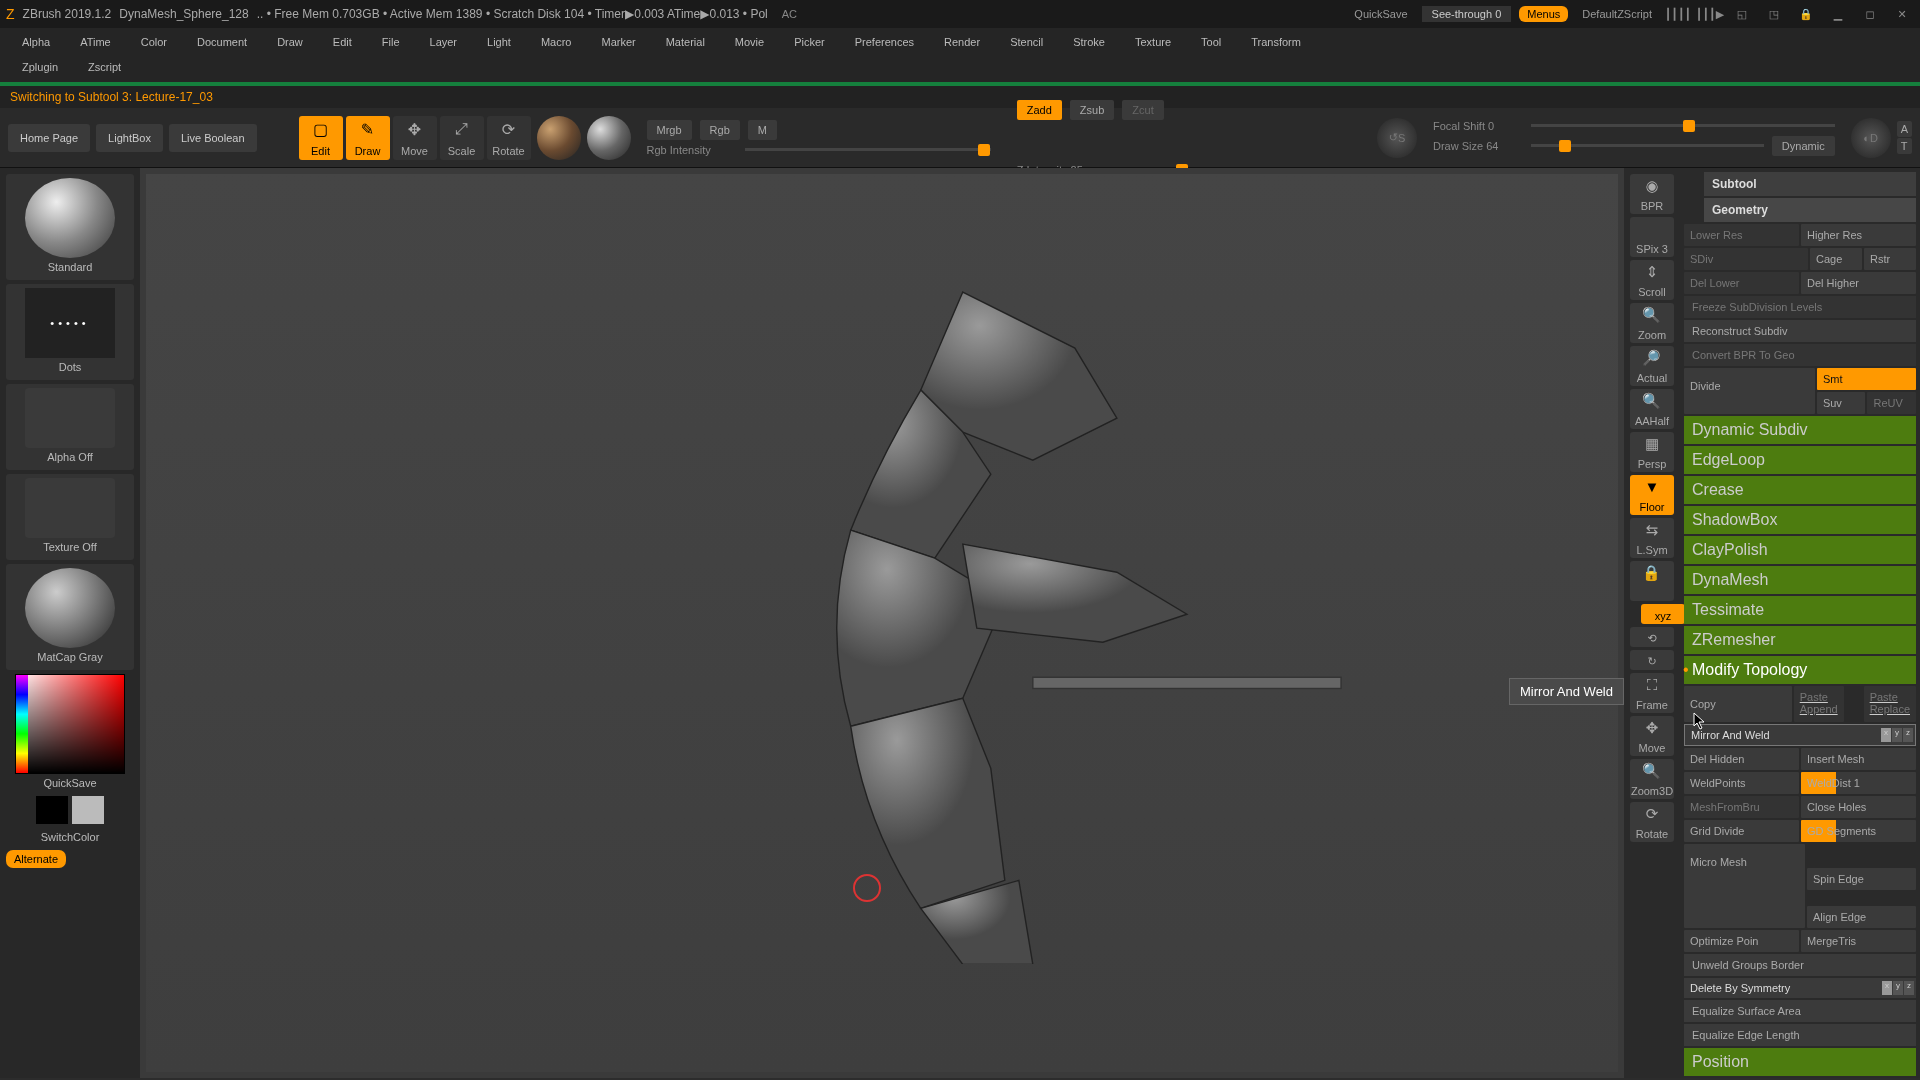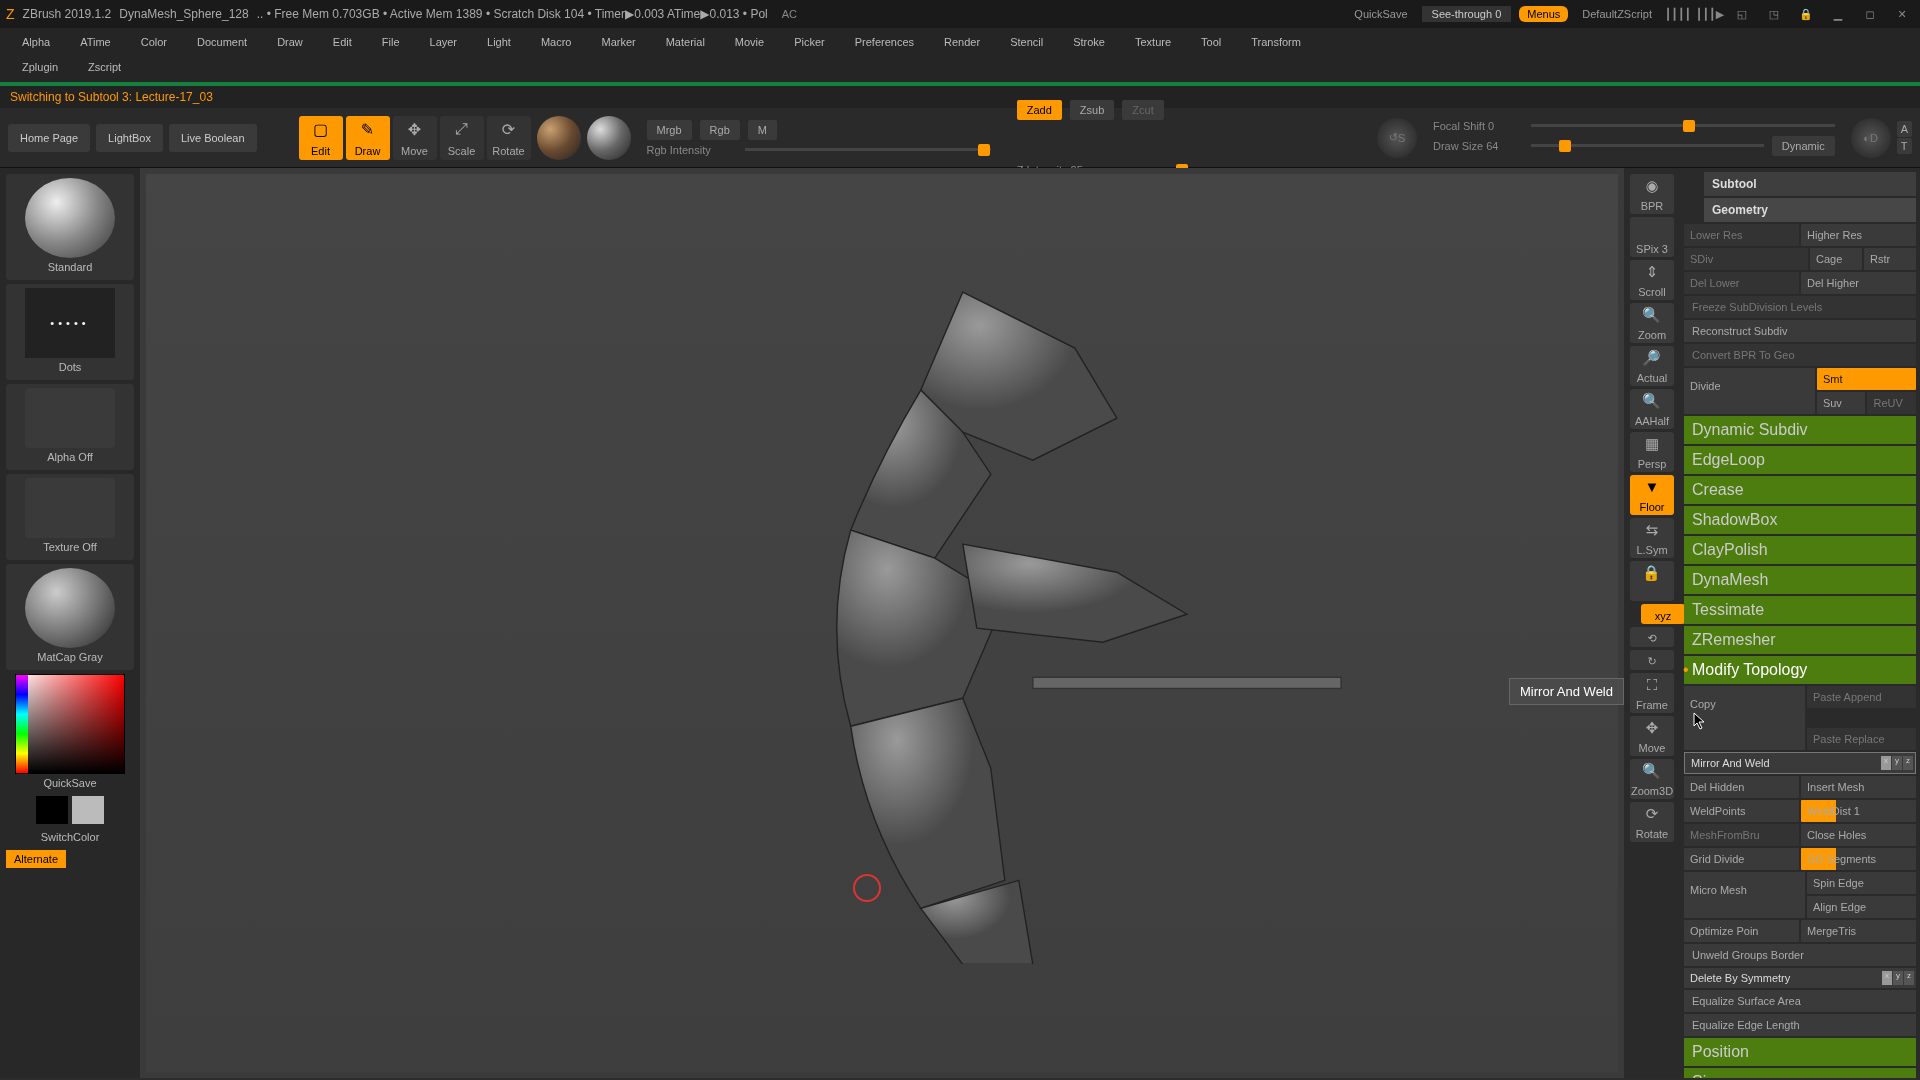--- a/index.html
+++ b/index.html
@@ -45,21 +45,21 @@
   .left-panel { width: 140px; background: #282828; padding: 6px; display: flex; flex-direction: column; gap: 4px; }
   .lp-block { background: #333; text-align: center; padding: 4px; border-radius: 3px; }
   .lp-thumb { width: 90px; height: 80px; background: #444; margin: 0 auto; border-radius: 4px; }
   .lp-thumb.sphere { background: radial-gradient(circle at 35% 30%, #eee, #888, #333); border-radius: 50%; }
   .lp-dots { width: 90px; height: 70px; background: #222; margin: 0 auto; display: flex; align-items: center; justify-content: center; }
   .lp-lbl { padding: 3px; color: #bbb; font-size: 11px; }
   .color-picker { width: 110px; height: 100px; background: linear-gradient(to right, #fff, #f00), linear-gradient(to top, #000, transparent); background-blend-mode: multiply; margin: 0 auto; position: relative; border: 1px solid #000;}
   .hue-bar { position: absolute; left: 0; top: 0; bottom: 0; width: 12px; background: linear-gradient(to bottom, #f0f, #00f, #0ff, #0f0, #ff0, #f00); }
   .switch-row { display: flex; gap: 4px; justify-content: center; }
   .sw-box { width: 32px; height: 28px; }
-  .alternate-chip { background: #ff9900; color: #000; padding: 3px 8px; display: inline-block; border-radius: 0; }
+  .alternate-chip { background: #ff9900; color: #000; padding: 3px 8px; display: inline-block; border-radius: 7px; }
 
   
   .viewport-wrap { flex: 1; position: relative; background: #3a3a3a; overflow: hidden; }
   .viewport-inner { position: absolute; inset: 6px; background: linear-gradient(#454545, #3e3e3e); }
   .model-silhouette { position: absolute; left: 28%; top: 10%; width: 55%; height: 78%; }
   .tooltip-float { position: absolute; right: 0px; top: 56%; background: #4a4a4a; color: #fff; padding: 5px 10px; font-size: 13px; border: 1px solid #666; }
   .brush-ring { position: absolute; left: 48%; top: 78%; width: 28px; height: 28px; border: 2px solid #d33; border-radius: 50%; }
 
   
   .right-strip { width: 56px; background: #2a2a2a; display: flex; flex-direction: column; align-items: center; gap: 3px; padding: 6px 3px; }
@@ -392,21 +392,21 @@
     <div class="i-collapse">Crease</div>
     <div class="i-collapse">ShadowBox</div>
     <div class="i-collapse">ClayPolish</div>
     <div class="i-collapse">DynaMesh</div>
     <div class="i-collapse">Tessimate</div>
     <div class="i-collapse">ZRemesher</div>
     <div class="i-collapse indicator" style="color:#fff;">Modify Topology</div>
 
     <div class="i-row">
       <div class="i-btn" style="padding-top:12px;padding-bottom:12px;">Copy</div>
-      <div style="flex:1;display:flex;flex-direction:column;gap:20px;">
+      <div style="flex:1;display:flex;flex-direction:row;gap:20px;text-decoration:underline;">
         <div class="i-btn dim">Paste Append</div>
         <div class="i-btn dim">Paste Replace</div>
       </div>
     </div>
 
     <div class="mirror-weld-row">
       <div class="lbl">Mirror And Weld</div>
       <div class="axis-box">
         <div class="axis active">x</div>
         <div class="axis">y</div>
@@ -425,21 +425,21 @@
     <div class="i-row">
       <div class="i-btn dim">MeshFromBru</div>
       <div class="i-btn">Close Holes</div>
     </div>
     <div class="i-row">
       <div class="i-btn">Grid Divide</div>
       <div class="i-btn slider-bg">GD Segments</div>
     </div>
     <div class="i-row">
       <div class="i-btn" style="padding-top:12px;padding-bottom:12px;">Micro Mesh</div>
-      <div style="flex:1;display:flex;flex-direction:column;gap:2px;">
+      <div style="flex:1;display:flex;flex-direction:column;gap:16px;margin-top:24px;">
         <div class="i-btn">Spin Edge</div>
         <div class="i-btn">Align Edge</div>
       </div>
     </div>
     <div class="i-row">
       <div class="i-btn">Optimize Poin</div>
       <div class="i-btn">MergeTris</div>
     </div>
     <div class="i-full">Unweld Groups Border</div>
     <div class="mirror-weld-row" style="border:none;">

